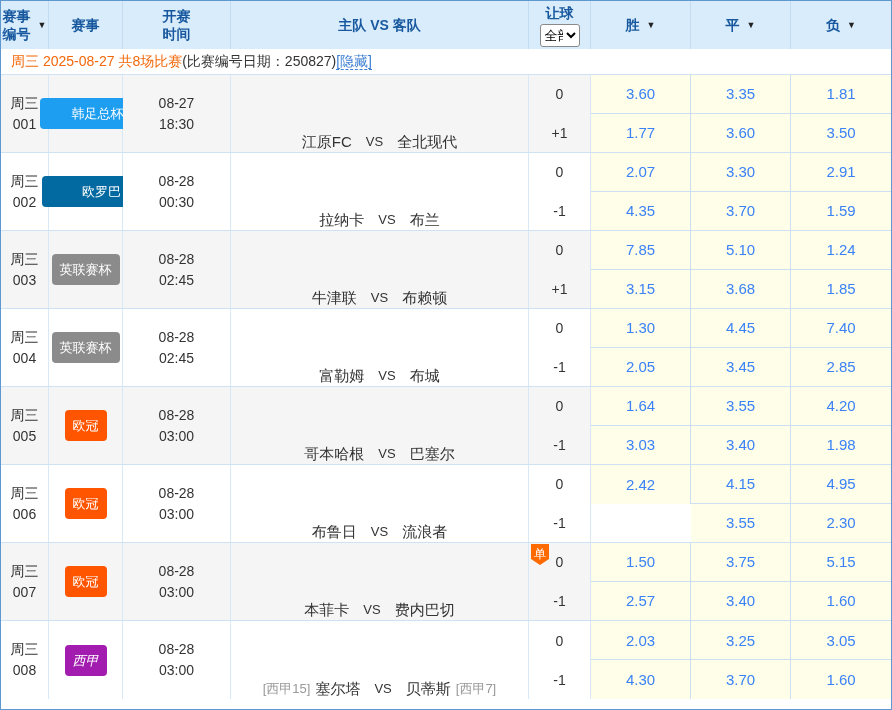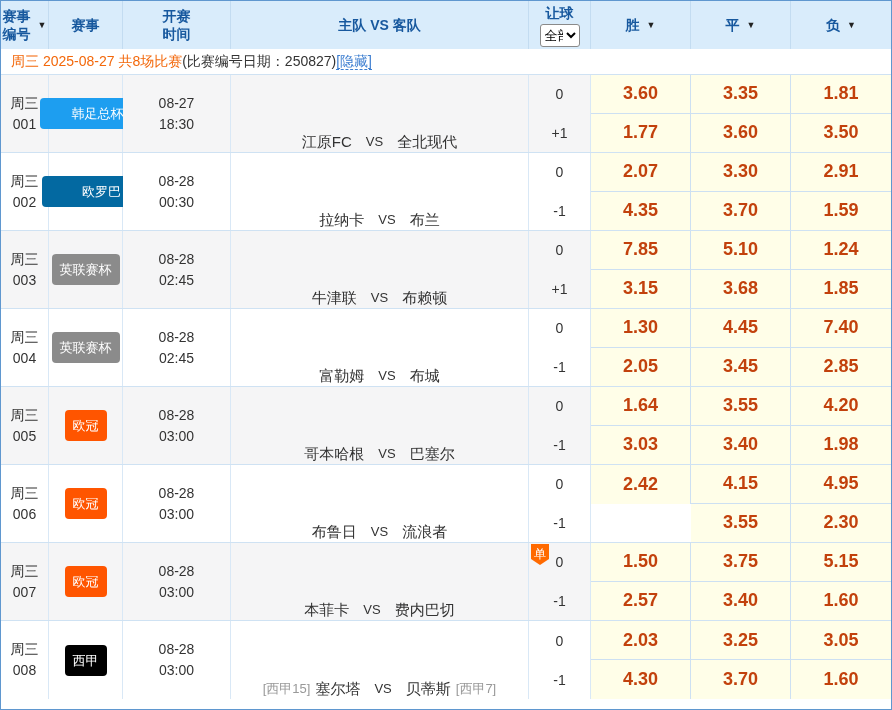--- a/index.html
+++ b/index.html
@@ -46,21 +46,21 @@
   .hval { height:50%; display:flex; align-items:center; justify-content:center;
           font-size:14px; color:#333; }
   .single-tag { position:absolute; left:2px; top:1px; width:18px; height:21px;
                 background:#ff6a00; color:#fff; font-size:12px; text-align:center;
                 padding-top:2px; clip-path:polygon(0 0,100% 0,100% 72%,50% 100%,0 72%); }
 
   
   .odds-col { display:flex; flex-direction:column; height:100%; }
   .odds-cell { height:50%; display:flex; align-items:center; justify-content:center;
                background:#fffee8; border-right:1px solid #cde0f2; border-bottom:1px solid #cde0f2;
-               font-size:18px; font-weight:bold; color:#c2410c; cursor:pointer; }
+               font-size:15px; font-weight:normal; color:#3b82f6; cursor:pointer; }
   .odds-col .odds-cell:last-child { border-bottom:none; }
   .match-row:last-child .odds-col .odds-cell:last-child { border-bottom:none; }
   .c8 .odds-cell { border-right:none; }
 </style>
 </head>
 <body>
 
 <div class="app">
 
   <div class="header">
@@ -373,21 +373,21 @@
           <div class="odds-cell">1.60</div>
         </div>
   </div>
 
   <div class="match-row">
     <div class="cell plain c1">
       <div>周三</div>
       <div>008</div>
     </div>
     <div class="cell plain c2">
-      <span class="badge" style="background: #000000;">西甲</span>
+      <span class="badge" style="background: #a21caf; font-style: italic;">西甲</span>
     </div>
     <div class="cell plain c3">
       <div>08-28</div>
       <div>03:00</div>
     </div>
     <div class="cell plain c4 teams-cell">
       <span class="note">[西甲15]</span>
       <span>塞尔塔</span>
       <span class="vs">VS</span>
       <span>贝蒂斯</span>

